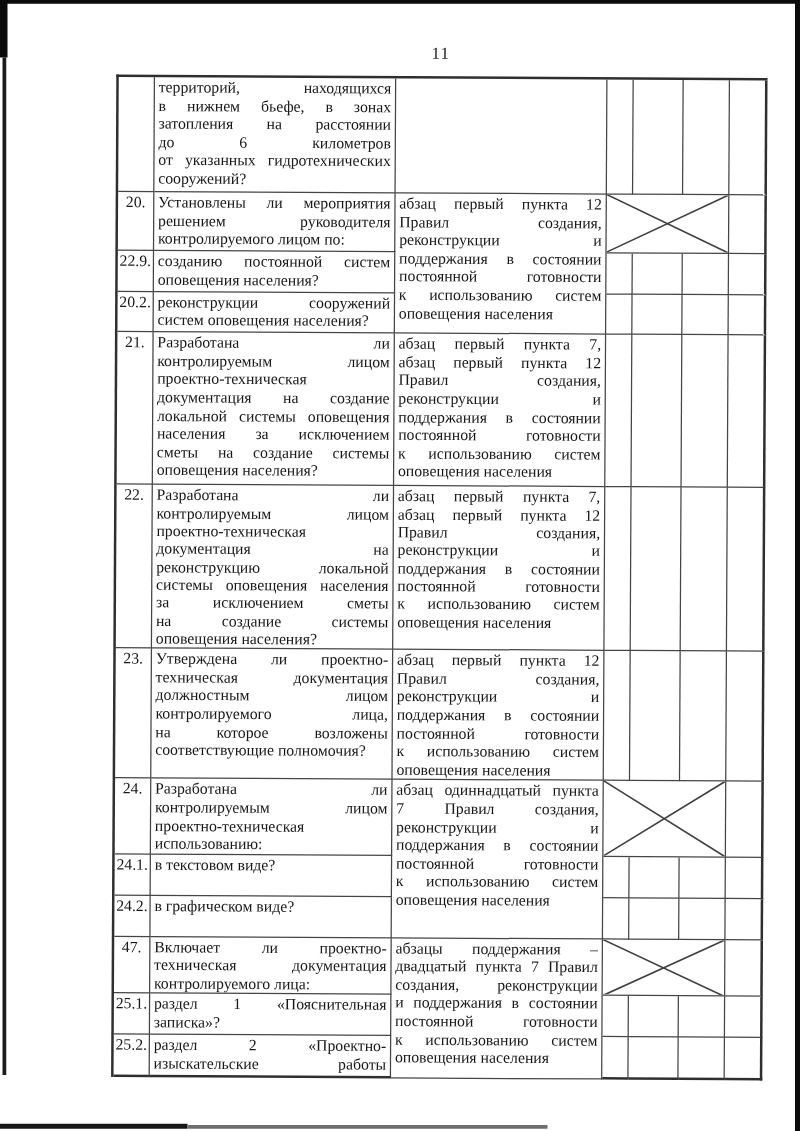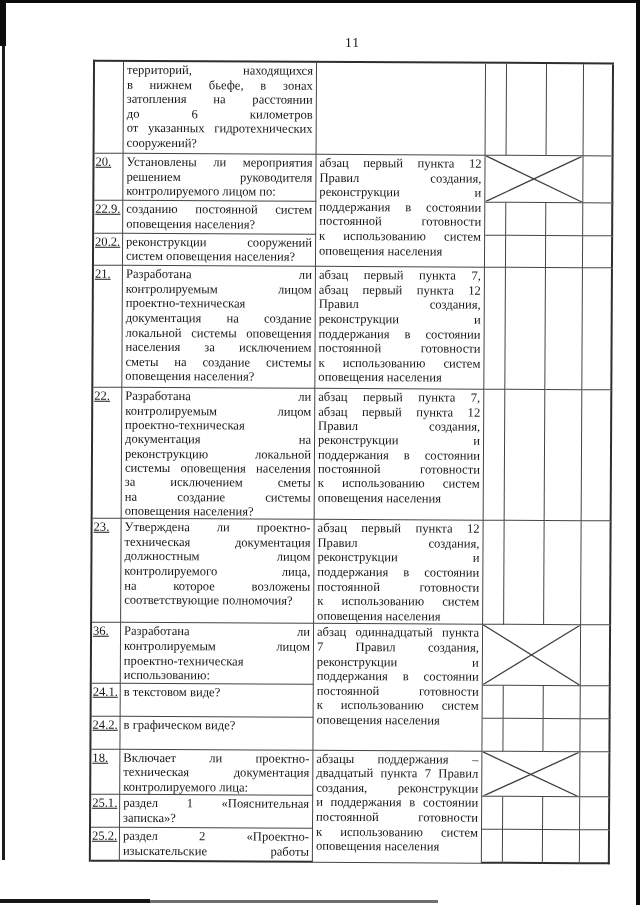--- a/index.html
+++ b/index.html
@@ -15,21 +15,21 @@
     table-layout:fixed;border-collapse:separate;border-spacing:0;
     border-top:2px solid #2f2f2f;border-left:2px solid #2f2f2f;
   }
   td{
     box-sizing:border-box;vertical-align:top;overflow:hidden;
     border-right:1.4px solid #454545;border-bottom:1.4px solid #454545;
     padding:1px 3px 0 3px;font-size:12.6px;line-height:14.6px;
   }
   td:last-child{border-right-width:2px;border-right-color:#2f2f2f;}
   tr:last-child td{border-bottom-width:2px;border-bottom-color:#2f2f2f;}
-  td.num{padding:1px 1px 16px 1px;text-decoration:underline;}
+  td.num{text-align:center;padding:1px 1px 16px 1px;}
   .txt .ln{text-align:justify;text-align-last:justify;}
   .txt .ln:last-child{text-align-last:left;}
   .txt.jlast .ln:last-child{text-align-last:justify;}
   tr.lh-sm td{line-height:14.35px;}
   td.xcell{position:relative;padding:0;}
   td.xcell svg{position:absolute;left:0;top:0;width:100%;height:100%;display:block;}
   td.xcell line{stroke:#3f3f3f;stroke-width:1.3;}
   .h92{height:92px}.h47{height:47px}.h29{height:29px}.h32{height:32px}
   .h122{height:122px}.h131{height:131px}.h104{height:104px}.h61{height:61px}
   .h19{height:19px}.h30{height:30px}.h41{height:41px}.h28{height:28px}.h33{height:33px}
@@ -225,21 +225,21 @@
                 <div class="ln">оповещения населения</div>
               </div>
           </td>
           <td></td>
           <td></td>
           <td></td>
           <td></td>
         </tr>
 
         <tr class="h61">
-          <td class="num">36.</td>
+          <td class="num">24.</td>
           <td>
             <div class="txt">
                 <div class="ln">Разработана ли</div>
                 <div class="ln">контролируемым лицом</div>
                 <div class="ln">проектно-техническая</div>
                 <div class="ln">использованию:</div>
               </div>
           </td>
           <td rowspan="3">
             <div class="txt">
@@ -281,21 +281,21 @@
                 <div class="ln">в графическом виде?</div>
               </div>
           </td>
           <td></td>
           <td></td>
           <td></td>
           <td></td>
         </tr>
 
         <tr class="h41">
-          <td class="num">18.</td>
+          <td class="num">47.</td>
           <td>
             <div class="txt">
                 <div class="ln">Включает ли проектно-</div>
                 <div class="ln">техническая документация</div>
                 <div class="ln">контролируемого лица:</div>
               </div>
           </td>
           <td rowspan="3">
             <div class="txt">
                 <div class="ln">абзацы поддержания –</div>

